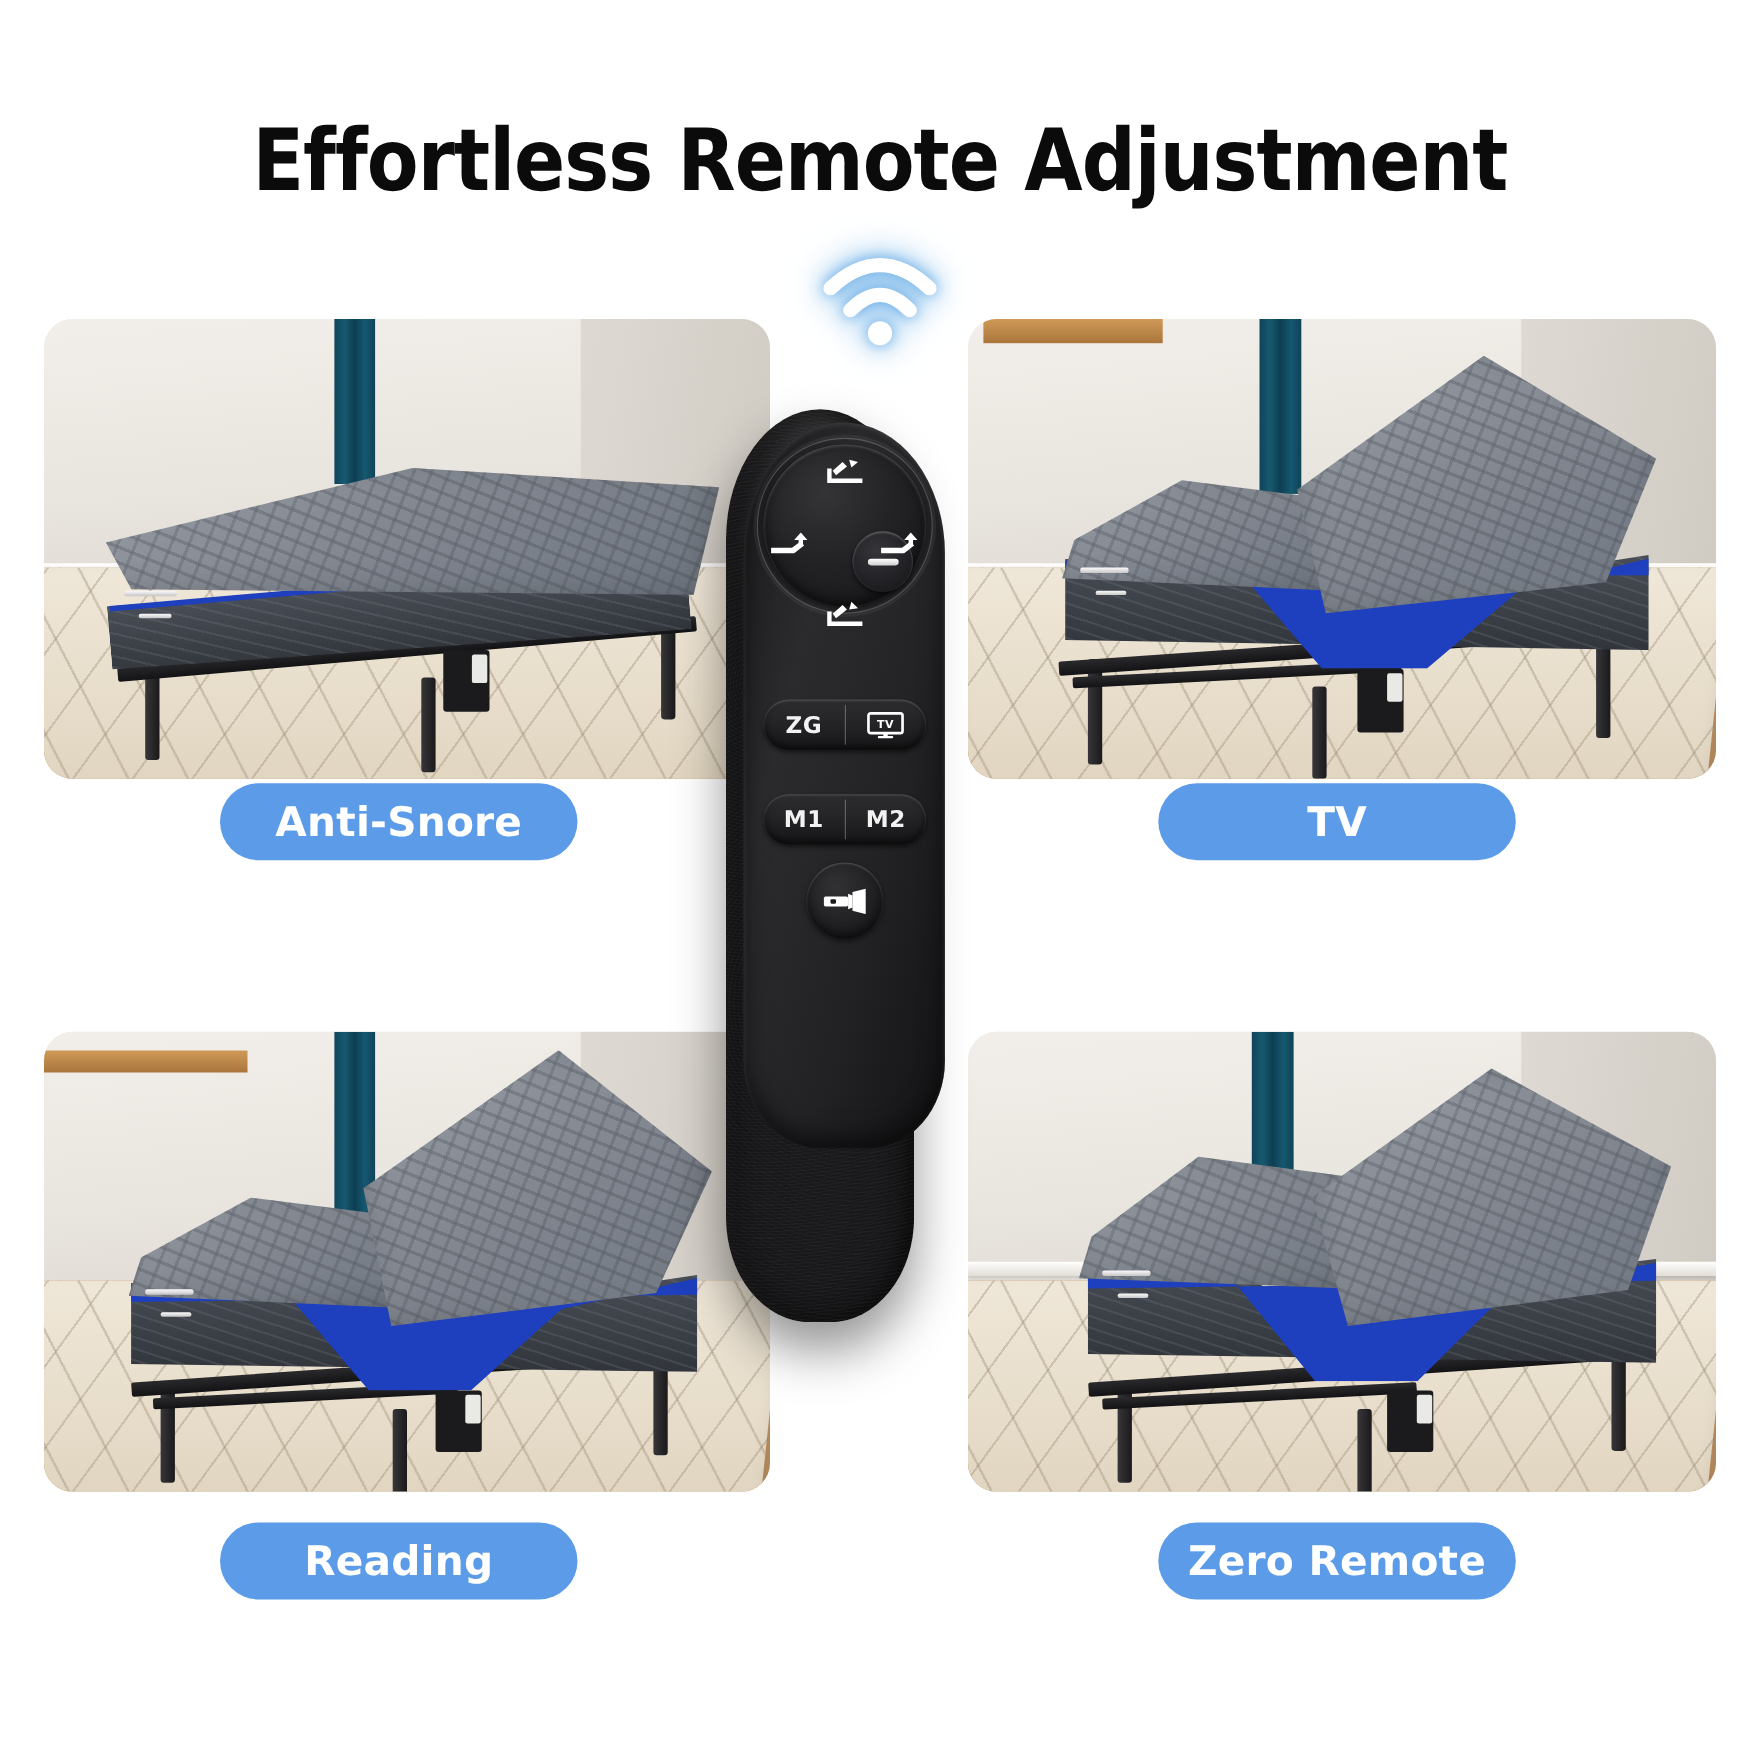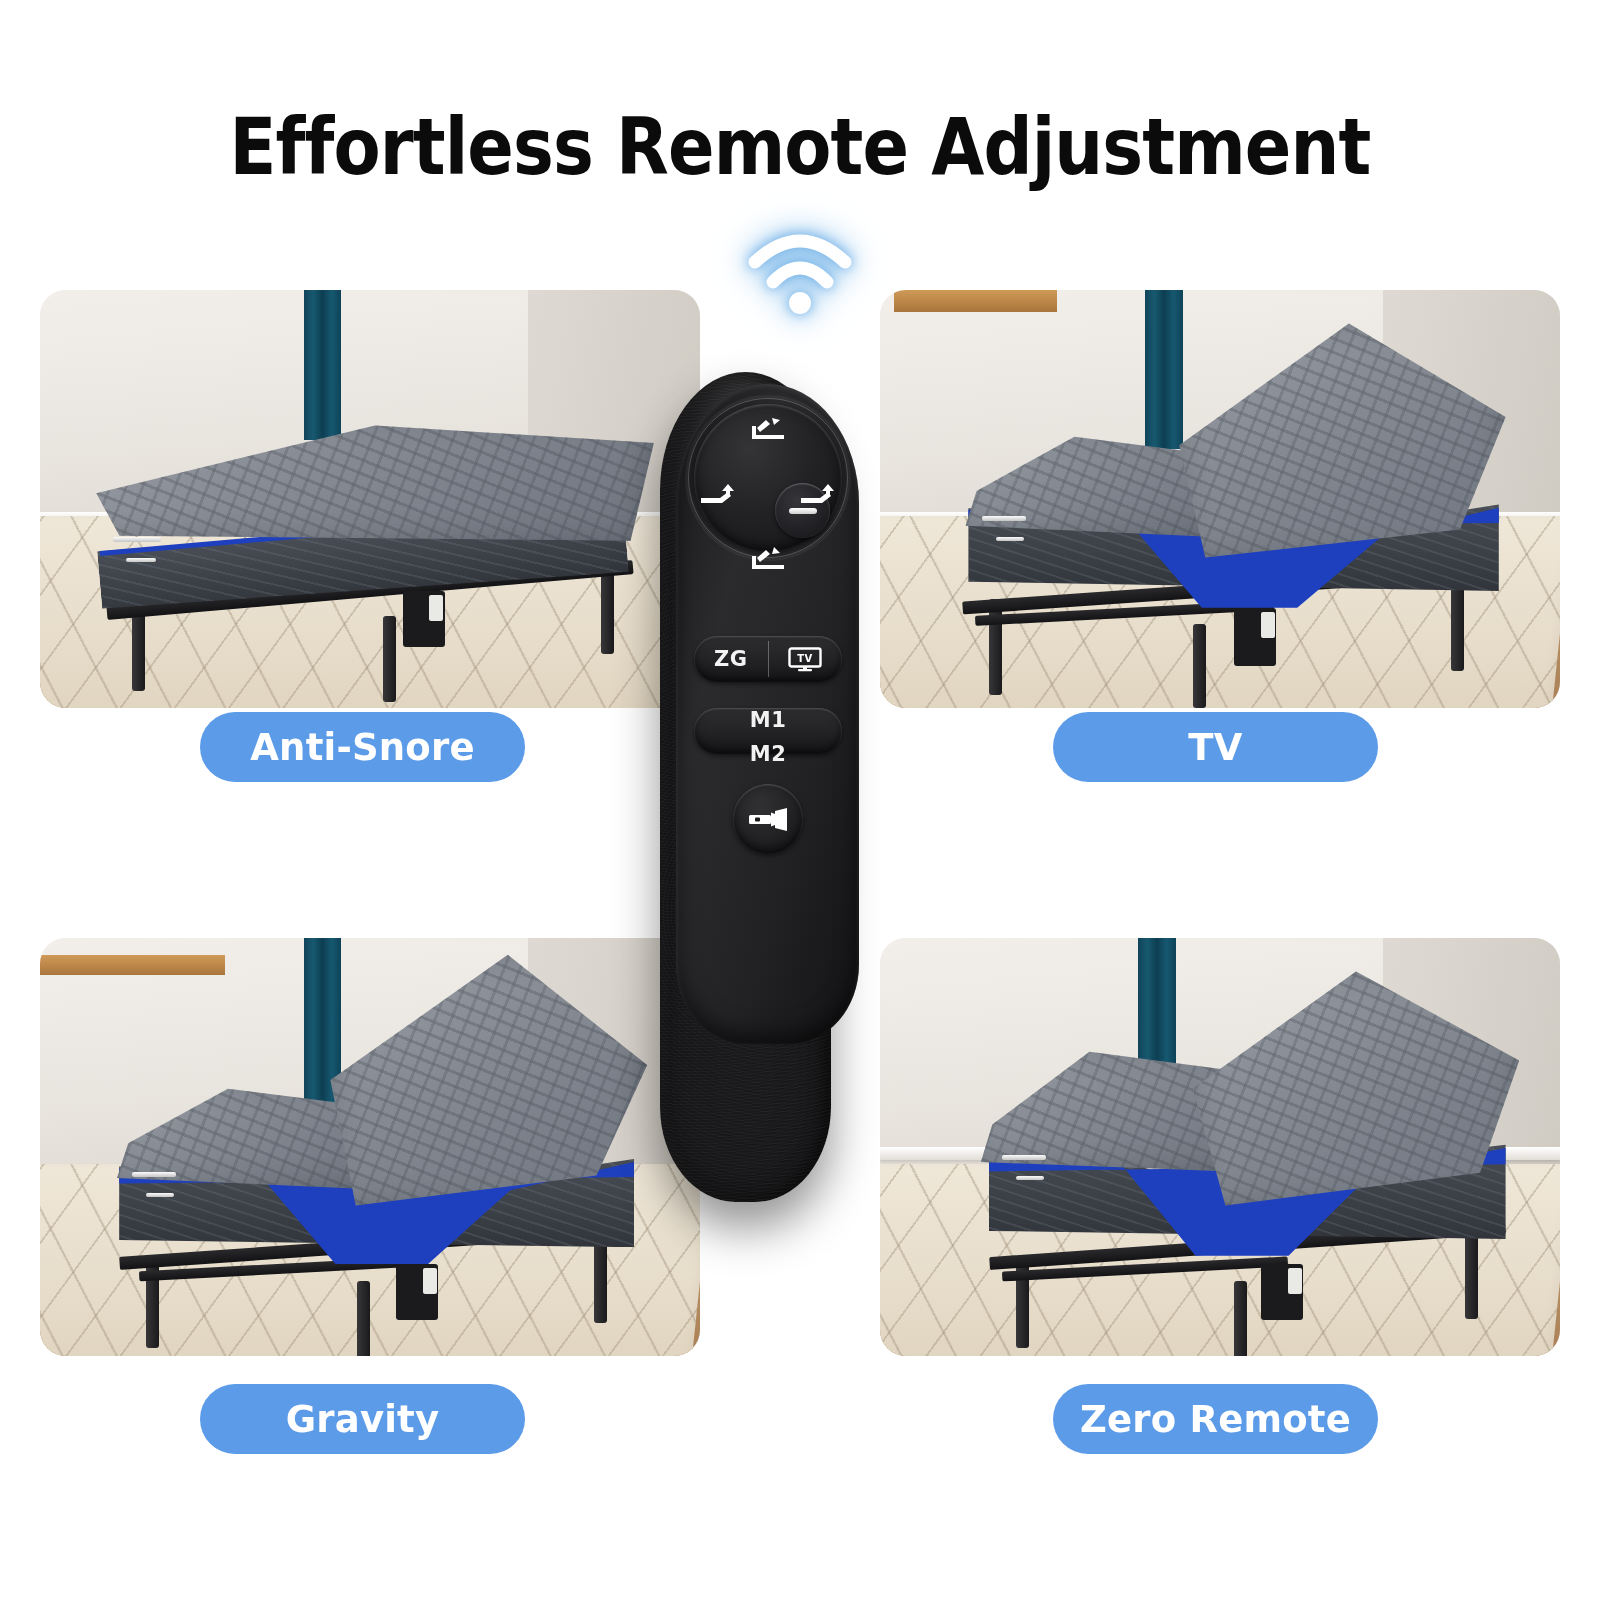--- a/index.html
+++ b/index.html
@@ -177,21 +177,21 @@
   .dicon svg{ width:100%; height:100%; display:block; }
 
   
   .btn-row{ position:absolute; left:34px; width:148px; height:46px;
     border-radius:23px;
     background:linear-gradient(180deg,#2e2e31 0%, #222225 55%, #161618 100%);
     box-shadow: inset 0 1px 2px rgba(255,255,255,.22), inset 0 -3px 8px rgba(0,0,0,.65), 0 2px 4px rgba(0,0,0,.5);
     display:flex;
   }
   .row-1{ top:264px; }
-  .row-2{ top:336px;flex-direction:column; }
+  .row-2{ top:350px; }
   .btn-half{ flex:1; display:flex; align-items:center; justify-content:center;
     color:#f2f2f2; font-family:"DejaVu Sans", sans-serif; font-size:21px; font-weight:700;
     letter-spacing:.5px; }
   .btn-sep{ width:1px; background:rgba(255,255,255,.3); margin:5px 0; }
   .tv-glyph{ width:34px; height:25px; }
   .tv-glyph svg{ width:100%; height:100%; display:block; }
 
   .btn-circle{
     position:absolute; left:73px; top:412px; width:70px; height:70px; border-radius:50%;
     background:radial-gradient(circle at 38% 30%, #313134 0%, #222225 52%, #141416 100%);
@@ -307,21 +307,21 @@
            clip-path:polygon(8% 58%, 44% 8%, 100% 26%, 92% 100%, 4% 90%);"></div>
       <div class="mtop" style="left:44%;top:4%;width:48%;height:60%;
            clip-path:polygon(56% 0%, 100% 44%, 84% 88%, 8% 100%, 0% 50%);"></div>
       <div class="ctrlbox" style="left:54%;top:78%;width:42px;height:56px;"></div>
       <div class="ctrltag" style="left:58%;top:79%;width:14px;height:26px;"></div>
       <div class="chrome" style="left:14%;top:56%;width:44px;height:5px;"></div>
       <div class="chrome" style="left:16%;top:61%;width:28px;height:4px;"></div>
     </div>
   </div>
 </div>
-<div class="pill pill-rd">Gravity</div>
+<div class="pill pill-rd">Reading</div>
 
 <div class="panel p-br">
   <div class="scene">
     <div class="wall"></div>
     <div class="wall-right"></div>
     <div class="curtain" style="left:38%;top:0;height:34%;"></div>
     <div class="baseboard" style="top:50%;"></div>
     <div class="floor"></div>
     <div class="rug"></div>
 

